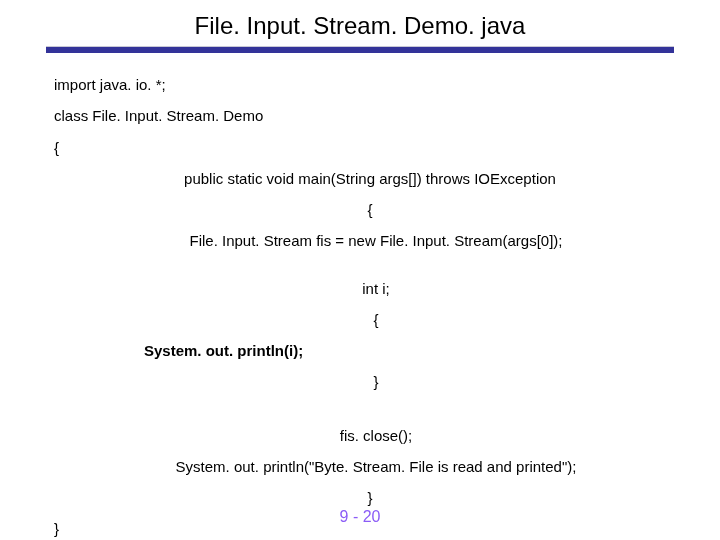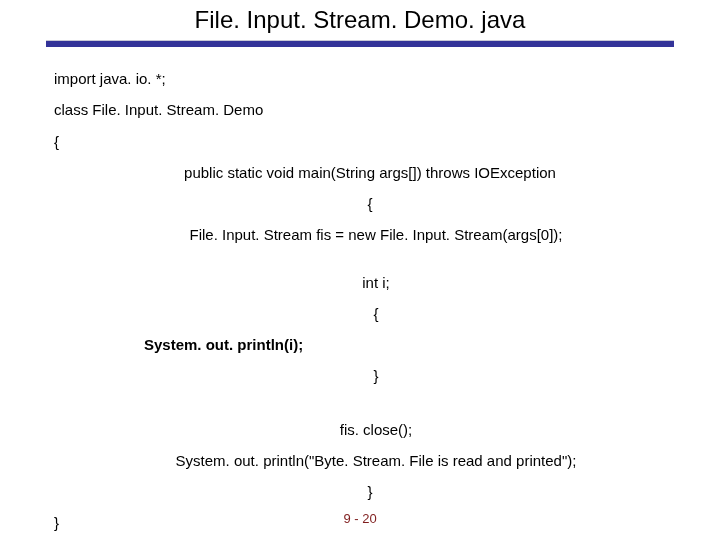--- a/index.html
+++ b/index.html
@@ -10,21 +10,21 @@
     background: #ffffff;
     font-family: Arial, "Helvetica Neue", Helvetica, sans-serif;
     color: #000;
     overflow: hidden;
   }
   .slide {
     position: relative;
     width: 720px;
     height: 540px;
     box-sizing: border-box;
-    padding: 6px 46px 0 46px;
+    padding: 12px 46px 0 46px;
   }
   .title {
     font-size: 24px;
     text-align: center;
     margin: 0 0 6px 0;
     font-weight: normal;
   }
   .rule {
     height: 6px;
     width: 100%;
@@ -43,22 +43,22 @@
   .i2 { padding-left: 32px; text-align: center; }
   .i3 { padding-left: 90px; font-weight: bold; }
   .gap { height: 8px; }
   .gap-lg { height: 14px; }
   .footer {
     position: absolute;
     bottom: 14px;
     left: 0;
     width: 100%;
     text-align: center;
-    font-size: 13px;
-    color: #7f1d1d;
+    font-size: 16px;
+    color: #8b5cf6;
   }
 </style>
 </head>
 <body>
 
 <div class="slide">
 
   <h1 class="title">File. Input. Stream. Demo. java</h1>
   <div class="rule"></div>
 

